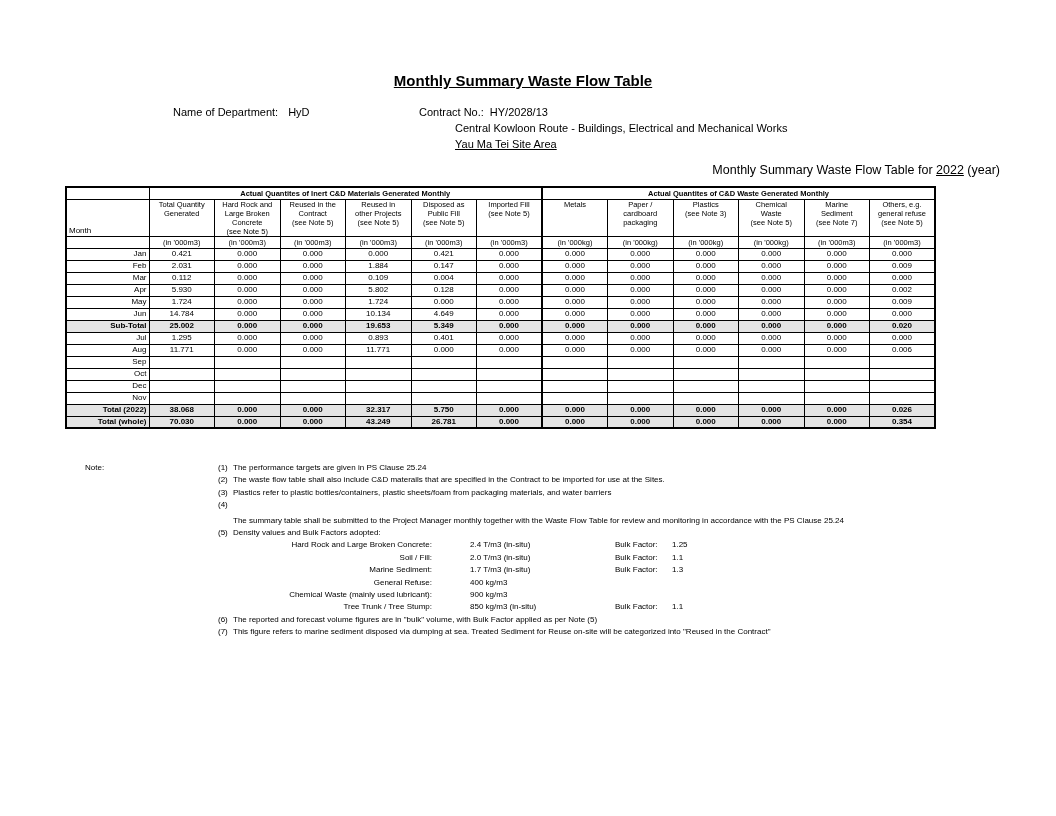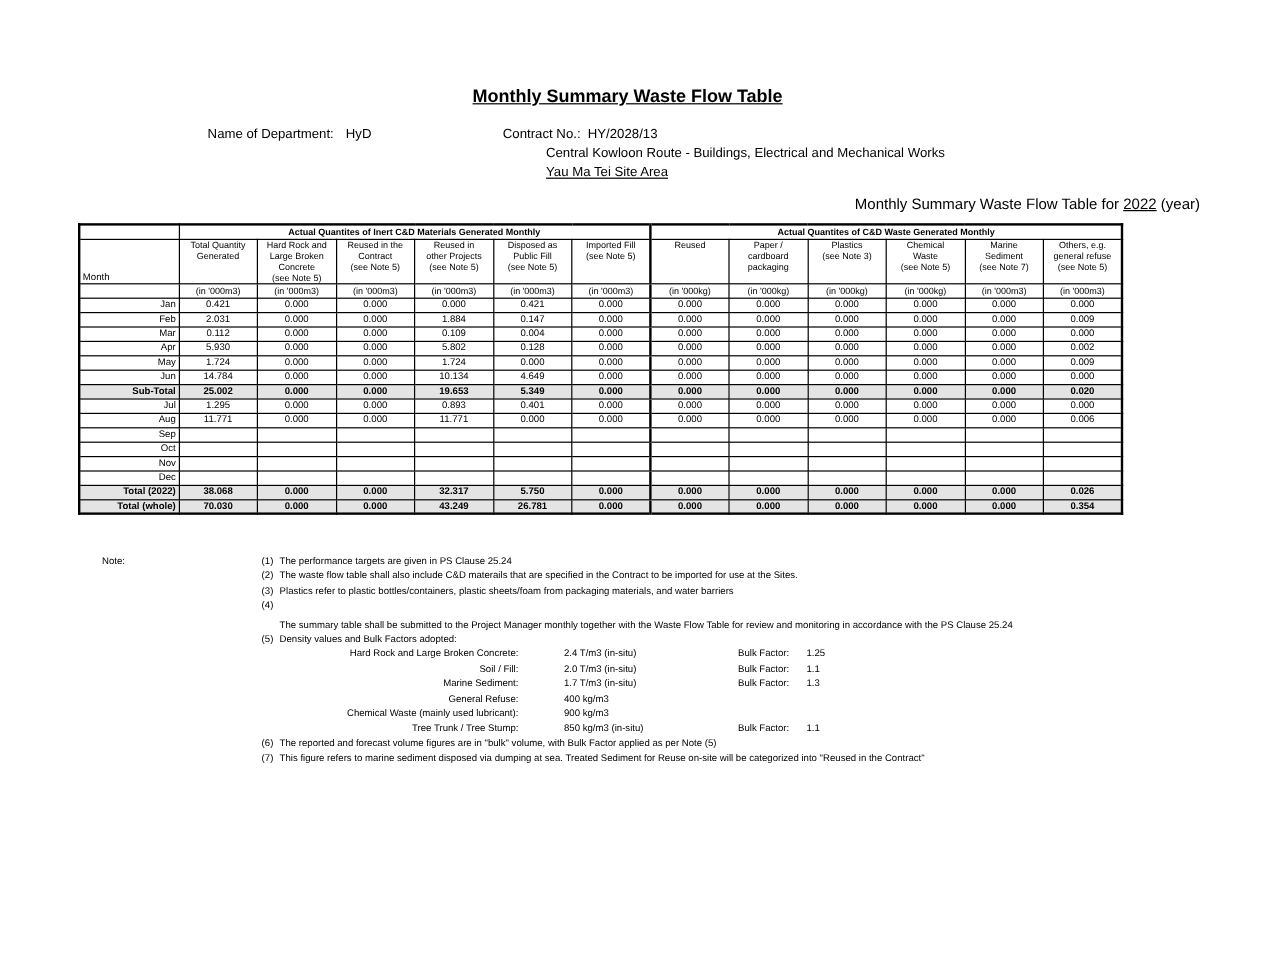--- a/index.html
+++ b/index.html
@@ -132,21 +132,21 @@
 Contract
 (see Note 5)</th>
           <th class="col-th">Reused in
 other Projects
 (see Note 5)</th>
           <th class="col-th">Disposed as
 Public Fill
 (see Note 5)</th>
           <th class="col-th">Imported Fill
 (see Note 5)</th>
-          <th class="col-th sep-left">Reused</th>
+          <th class="col-th sep-left">Metals</th>
           <th class="col-th">Paper /
 cardboard
 packaging</th>
           <th class="col-th">Plastics
 (see Note 3)</th>
           <th class="col-th">Chemical
 Waste
 (see Note 5)</th>
           <th class="col-th">Marine
 Sediment
@@ -331,36 +331,36 @@
           <td class="val"></td>
           <td class="val"></td>
           <td class="val sep-left"></td>
           <td class="val"></td>
           <td class="val"></td>
           <td class="val"></td>
           <td class="val"></td>
           <td class="val"></td>
         </tr>
         <tr>
+          <td class="month-cell">Dec</td>
+          <td class="val"></td>
+          <td class="val"></td>
+          <td class="val"></td>
+          <td class="val"></td>
+          <td class="val"></td>
+          <td class="val"></td>
+          <td class="val sep-left"></td>
+          <td class="val"></td>
+          <td class="val"></td>
+          <td class="val"></td>
+          <td class="val"></td>
+          <td class="val"></td>
+        </tr>
+        <tr>
           <td class="month-cell">Nov</td>
-          <td class="val"></td>
-          <td class="val"></td>
-          <td class="val"></td>
-          <td class="val"></td>
-          <td class="val"></td>
-          <td class="val"></td>
-          <td class="val sep-left"></td>
-          <td class="val"></td>
-          <td class="val"></td>
-          <td class="val"></td>
-          <td class="val"></td>
-          <td class="val"></td>
-        </tr>
-        <tr>
-          <td class="month-cell">Dec</td>
           <td class="val"></td>
           <td class="val"></td>
           <td class="val"></td>
           <td class="val"></td>
           <td class="val"></td>
           <td class="val"></td>
           <td class="val sep-left"></td>
           <td class="val"></td>
           <td class="val"></td>
           <td class="val"></td>

